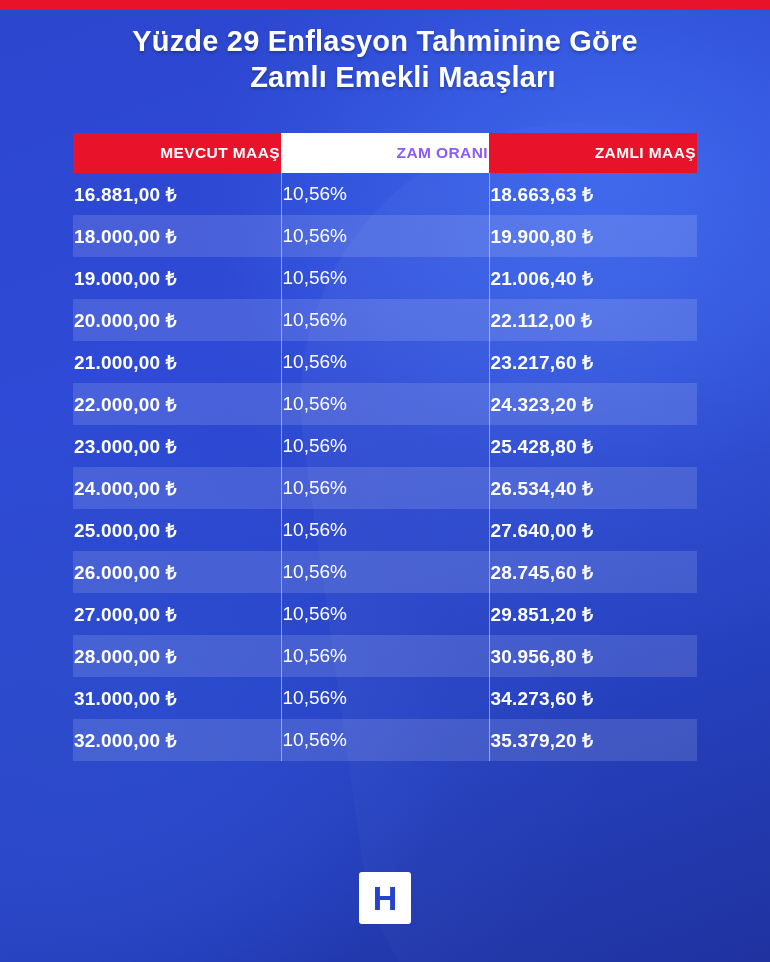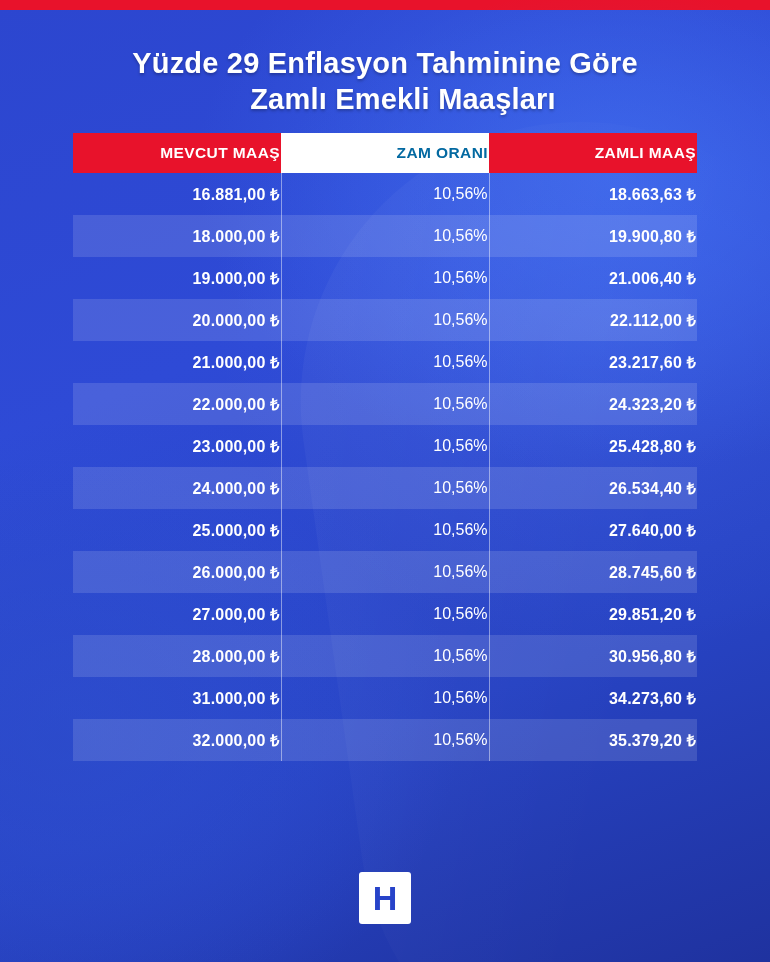--- a/index.html
+++ b/index.html
@@ -49,21 +49,21 @@
   }
   .topbar {
     position: absolute;
     top: 0; left: 0;
     width: 100%;
     height: 10px;
     background: #e8122b;
   }
   .title {
     position: absolute;
-    top: 46px; left: 0; right: 0;
+    top: 24px; left: 0; right: 0;
     text-align: center;
     color: #ffffff;
     font-size: 29px;
     font-weight: bold;
     line-height: 1.24;
     letter-spacing: 0.2px;
     text-shadow: 0 2px 3px rgba(0,0,0,0.25);
   }
   .title .line2 { display: block; padding-left: 36px; }
 
@@ -83,27 +83,27 @@
     font-size: 15.5px;
     font-weight: bold;
     letter-spacing: 0.4px;
     color: #ffffff;
     background: #e8122b;
     text-align: right;
     vertical-align: middle;
   }
   th.mid {
     background: #ffffff;
-    color: #0369a1;
+    color: #8b5cf6;
   }
   td {
     height: 40px;
-    font-size: 16px;
+    font-size: 19px;
     color: #ffffff;
-    text-align: right;
+    text-align: left;
     vertical-align: middle;
   }
   td.col-a, td.col-c {
     font-weight: bold;
     letter-spacing: 0.2px;
   }
   td.col-b {
     font-weight: normal;
     border-left: 1px solid rgba(255,255,255,0.45);
     border-right: 1px solid rgba(255,255,255,0.45);

